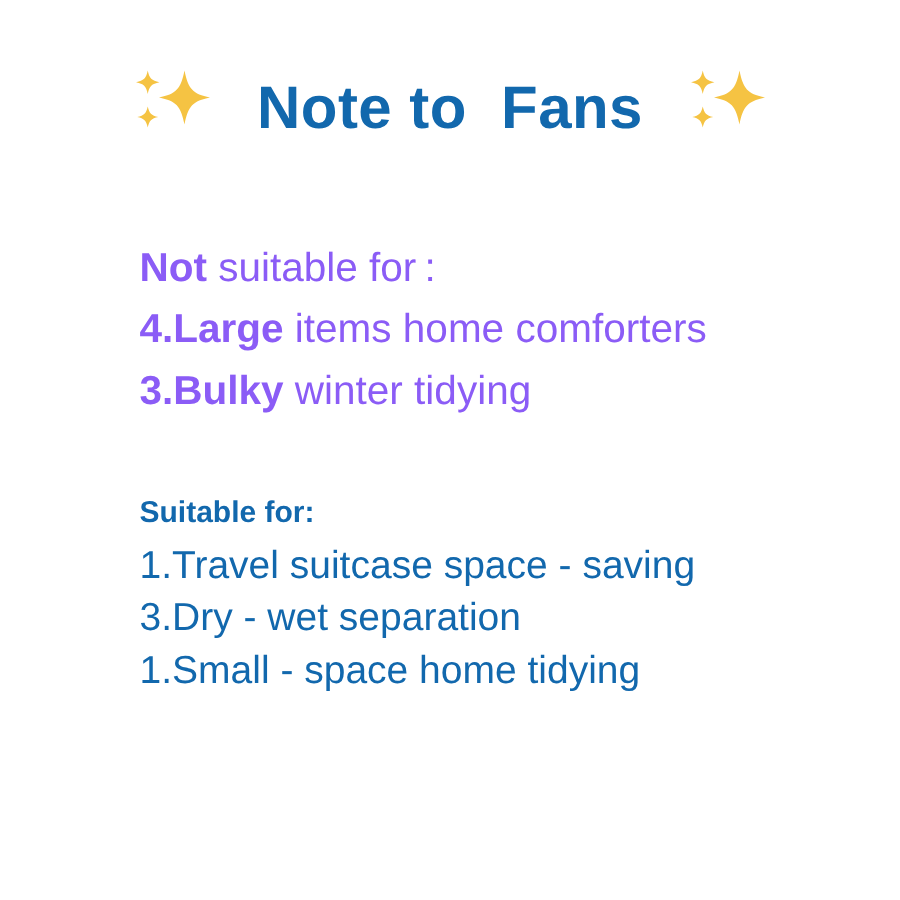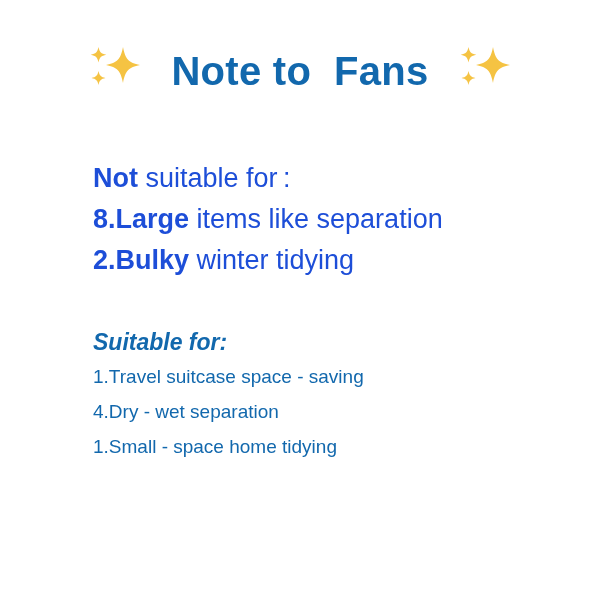--- a/index.html
+++ b/index.html
@@ -54,40 +54,39 @@
   }
   .block-suit {
     position: absolute;
     left: 93px;
     top: 325px;
     width: 470px;
   }
 
   .line-lg {
     font-size: 27px;
-    color: #1d4ed8;
+    color: #8b5cf6;
     line-height: 41px;
     white-space: pre;
     font-weight: normal;
   }
   .line-lg b {
     font-weight: bold;
   }
 
   .head-suit {
-    font-size: 23px;
+    font-size: 20px;
     font-weight: bold;
     color: #1268AD;
     line-height: 34px;
     white-space: pre;
-    font-style: italic;
   }
 
   .line-sm {
-    font-size: 19px;
+    font-size: 26px;
     color: #1268AD;
     line-height: 35px;
     white-space: pre;
     font-weight: normal;
   }
 </style>
 </head>
 <body>
 
 <div class="poster">
@@ -114,29 +113,29 @@
         <path d="M11.5 27 C12.5 31.6 13.9 33 18.5 34 C13.9 35 12.5 36.4 11.5 41 C10.5 36.4 9.1 35 4.5 34 C9.1 33 10.5 31.6 11.5 27 Z" fill="#F5C343"></path>
       </svg>
     </span>
 
   </div>
 
   <div class="block-not">
 
     <div class="line-lg"><b>Not</b><span> suitable for :</span></div>
 
-    <div class="line-lg"><b>8.Large</b><span> items like separation</span></div>
+    <div class="line-lg"><b>4.Large</b><span> items home comforters</span></div>
 
-    <div class="line-lg"><b>2.Bulky</b><span> winter tidying</span></div>
+    <div class="line-lg"><b>3.Bulky</b><span> winter tidying</span></div>
 
   </div>
 
   <div class="block-suit">
 
     <div class="head-suit">Suitable for:</div>
 
     <div class="line-sm">1.Travel suitcase space - saving</div>
-    <div class="line-sm">4.Dry - wet separation</div>
+    <div class="line-sm">3.Dry - wet separation</div>
     <div class="line-sm">1.Small - space home tidying</div>
 
   </div>
 
 </div>
 
 </body></html>

